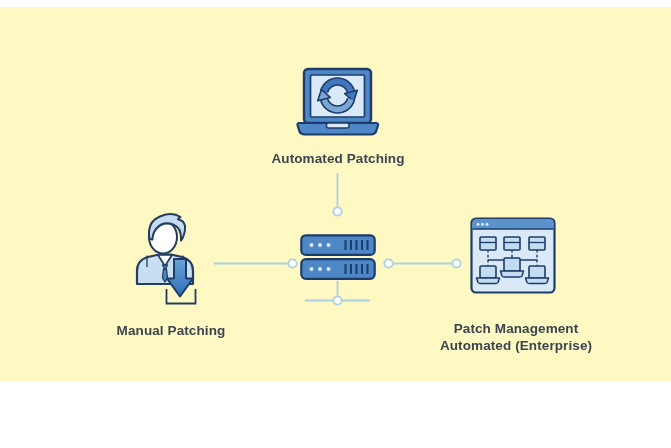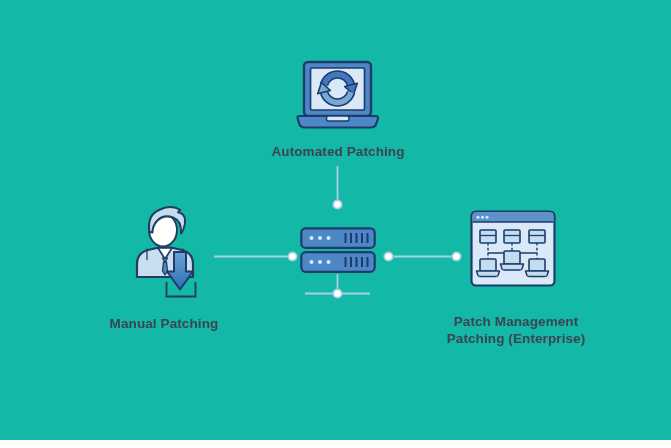--- a/index.html
+++ b/index.html
@@ -1,22 +1,23 @@
 <!DOCTYPE html>
 <html><head>
 <meta charset="utf-8">
 <style>
   html, body { margin: 0; padding: 0; }
   body { font-family: "Liberation Sans", sans-serif; background: #ffffff; }
   .canvas {
     position: relative;
     width: 671px;
-    height: 440px;
-    background: #14b8a6;
+    height: 374px;
+    background: #fef9c3;
     overflow: hidden;
+    margin-top: 7px;
   }
   .connector-layer {
     position: absolute;
     left: 0; top: 0;
     z-index: 1;
   }
   .node-icon {
     position: absolute;
     z-index: 2;
   }
@@ -24,21 +25,21 @@
     position: absolute;
     z-index: 2;
     text-align: center;
     color: #3a4550;
     font-size: 13.5px;
     font-weight: 600;
     letter-spacing: 0.1px;
     line-height: 17px;
   }
   #label-automated { left: 253px; top: 143px; width: 170px; }
-  #label-manual    { left: 79px;  top: 315px; width: 170px; text-align: center; }
+  #label-manual    { left: 86px;  top: 315px; width: 170px; text-align: center; }
   #label-software  { left: 426px; top: 313px; width: 180px; }
   #icon-automated { left: 296px; top: 60px;  width: 84px; height: 70px; }
   #icon-server    { left: 300px; top: 227px; width: 76px; height: 46px; }
   #icon-manual    { left: 132px; top: 203px; width: 72px; height: 98px; }
   #icon-software  { left: 470px; top: 210px; width: 86px; height: 77px; }
 </style>
 </head>
 <body>
 
 <div class="canvas">
@@ -159,16 +160,16 @@
       <path d="M 30.5 54 L 53.5 54 L 52 59 Q 51.5 60 49.5 60 L 34.5 60 Q 32.5 60 32 59 Z" stroke-width="1.5" stroke-linejoin="round"></path>
 
       <rect x="10" y="49" width="16" height="12" rx="1.2" stroke-width="1.6"></rect>
       <path d="M 6.5 61 L 29.5 61 L 28 65.5 Q 27.5 66.5 25.5 66.5 L 10.5 66.5 Q 8.5 66.5 8 65.5 Z" stroke-width="1.5" stroke-linejoin="round"></path>
       <rect x="59" y="49" width="16" height="12" rx="1.2" stroke-width="1.6"></rect>
       <path d="M 55.5 61 L 78.5 61 L 77 65.5 Q 76.5 66.5 74.5 66.5 L 59.5 66.5 Q 57.5 66.5 57 65.5 Z" stroke-width="1.5" stroke-linejoin="round"></path>
     </g>
   </svg>
   <div id="label-software" class="node-label">
     <div>Patch Management</div>
-    <div>Patching (Enterprise)</div>
+    <div>Automated (Enterprise)</div>
   </div>
 
 </div>
 
 </body></html>

